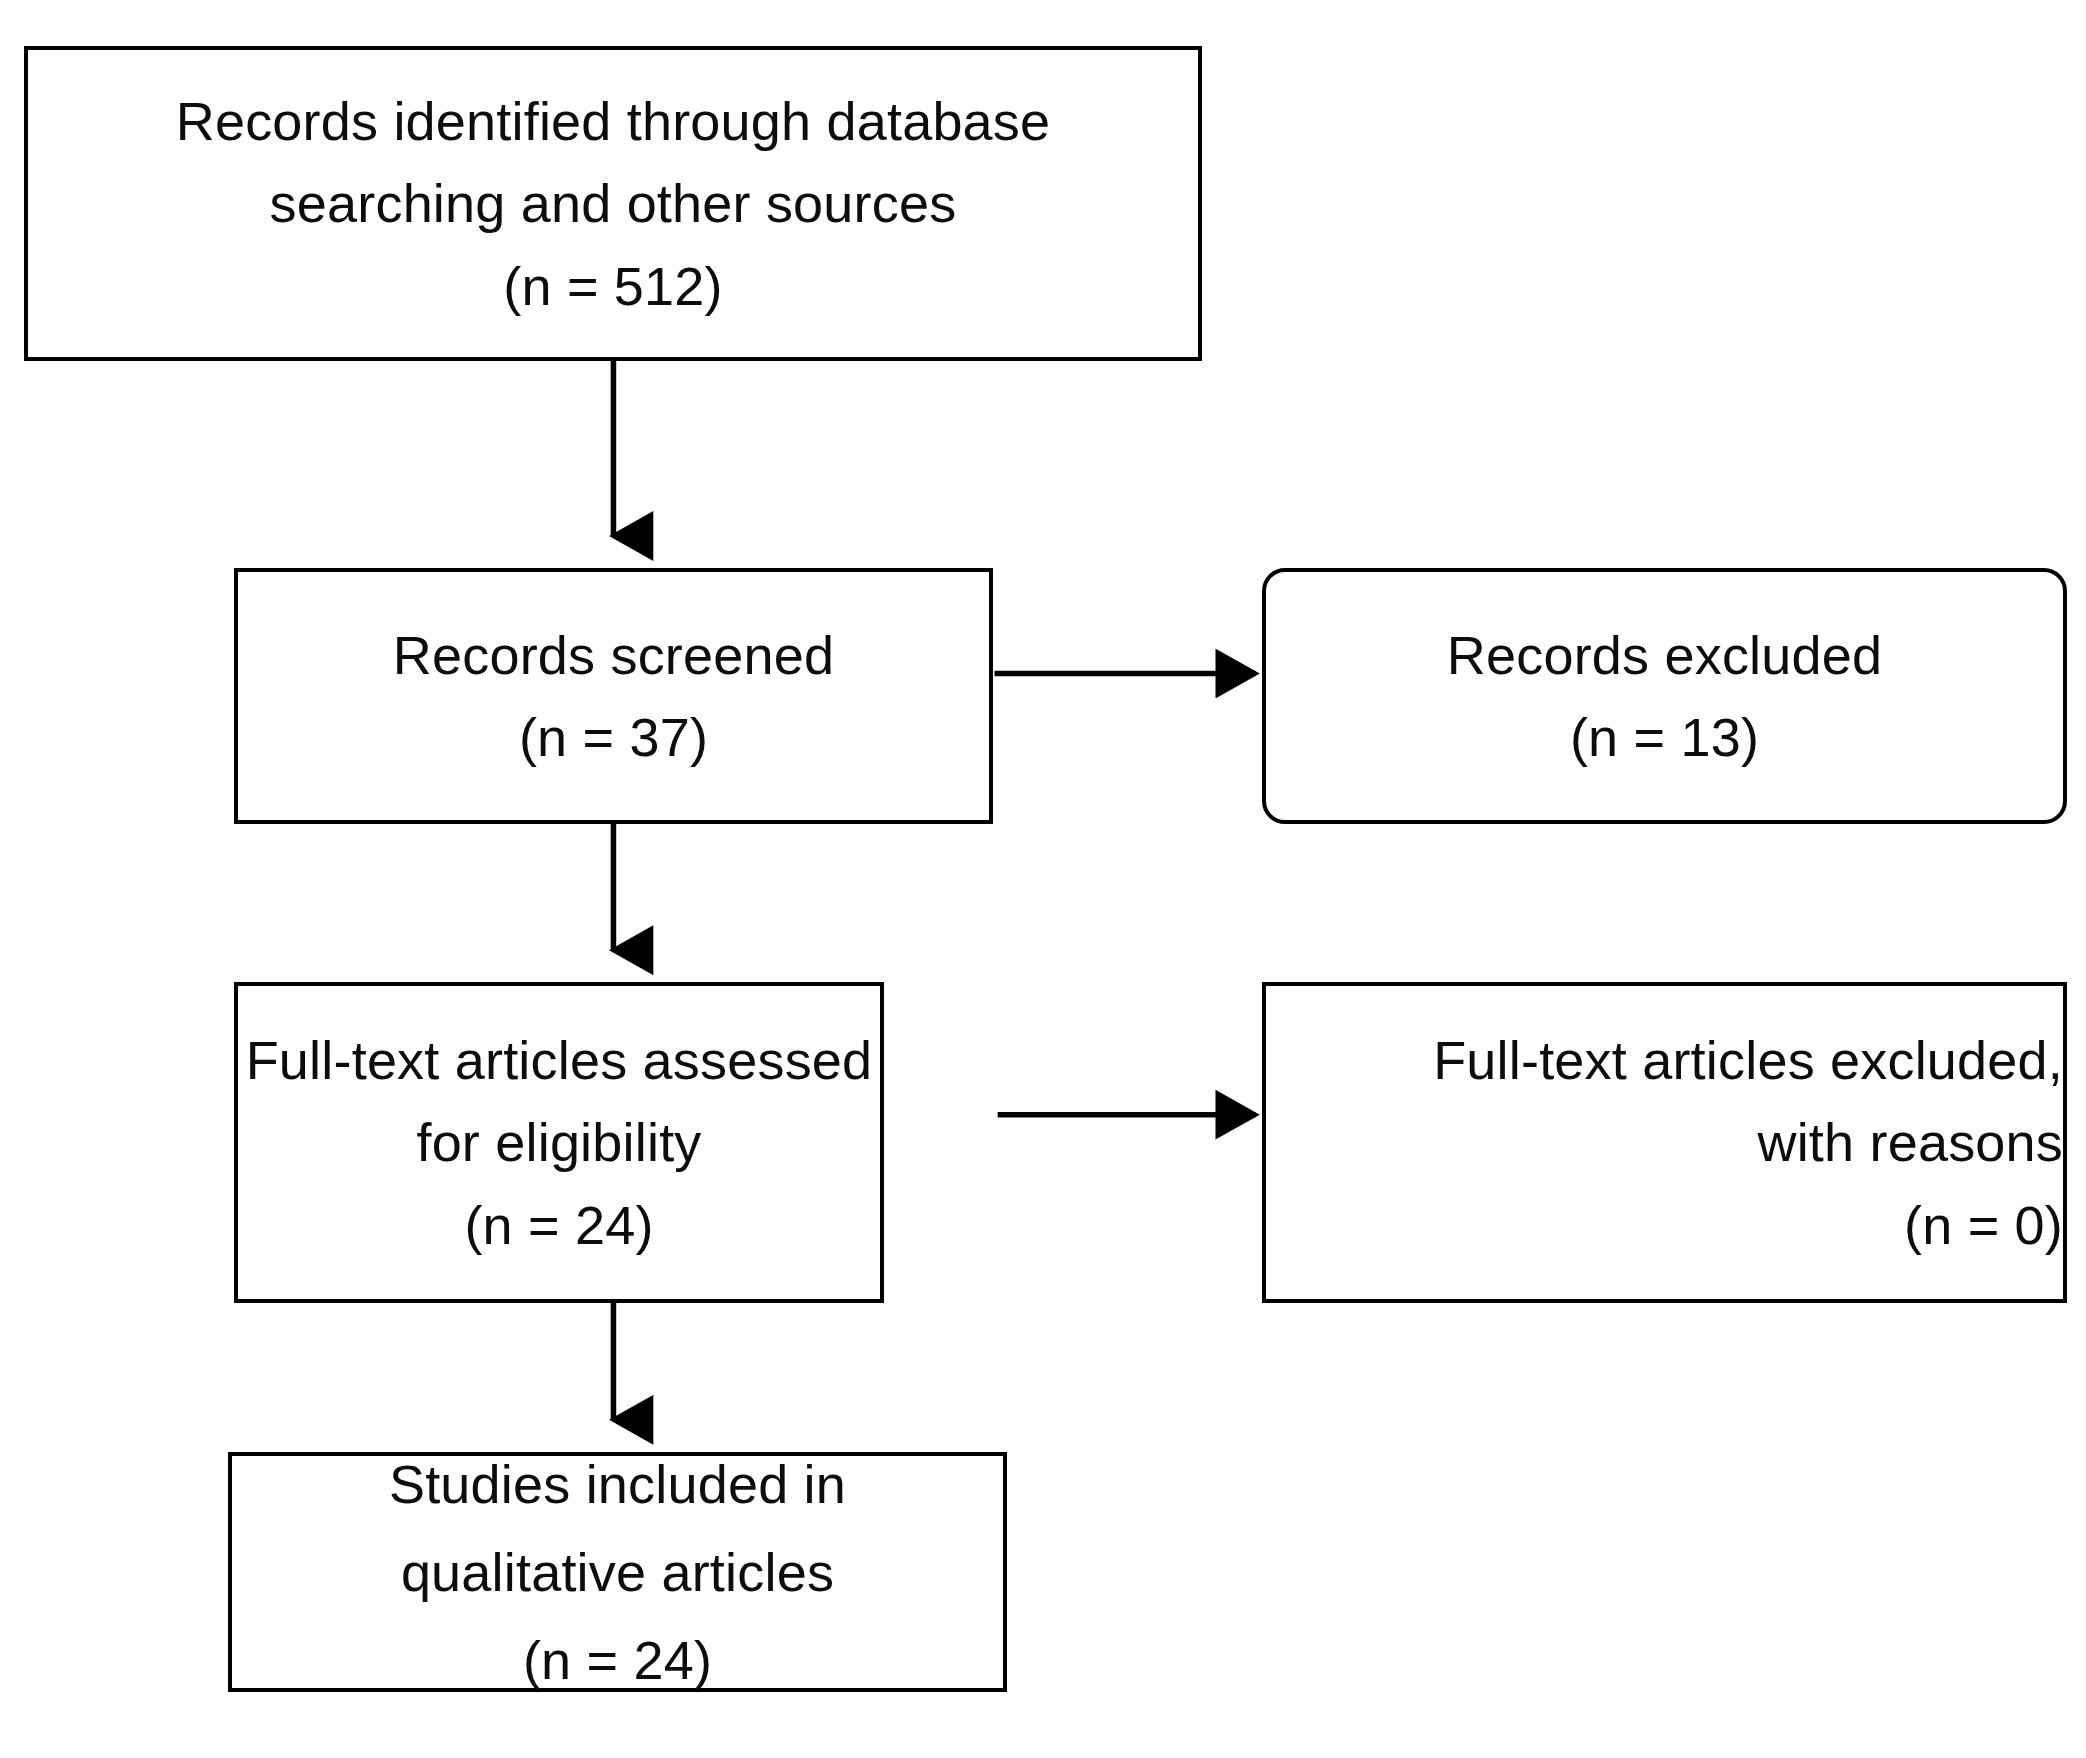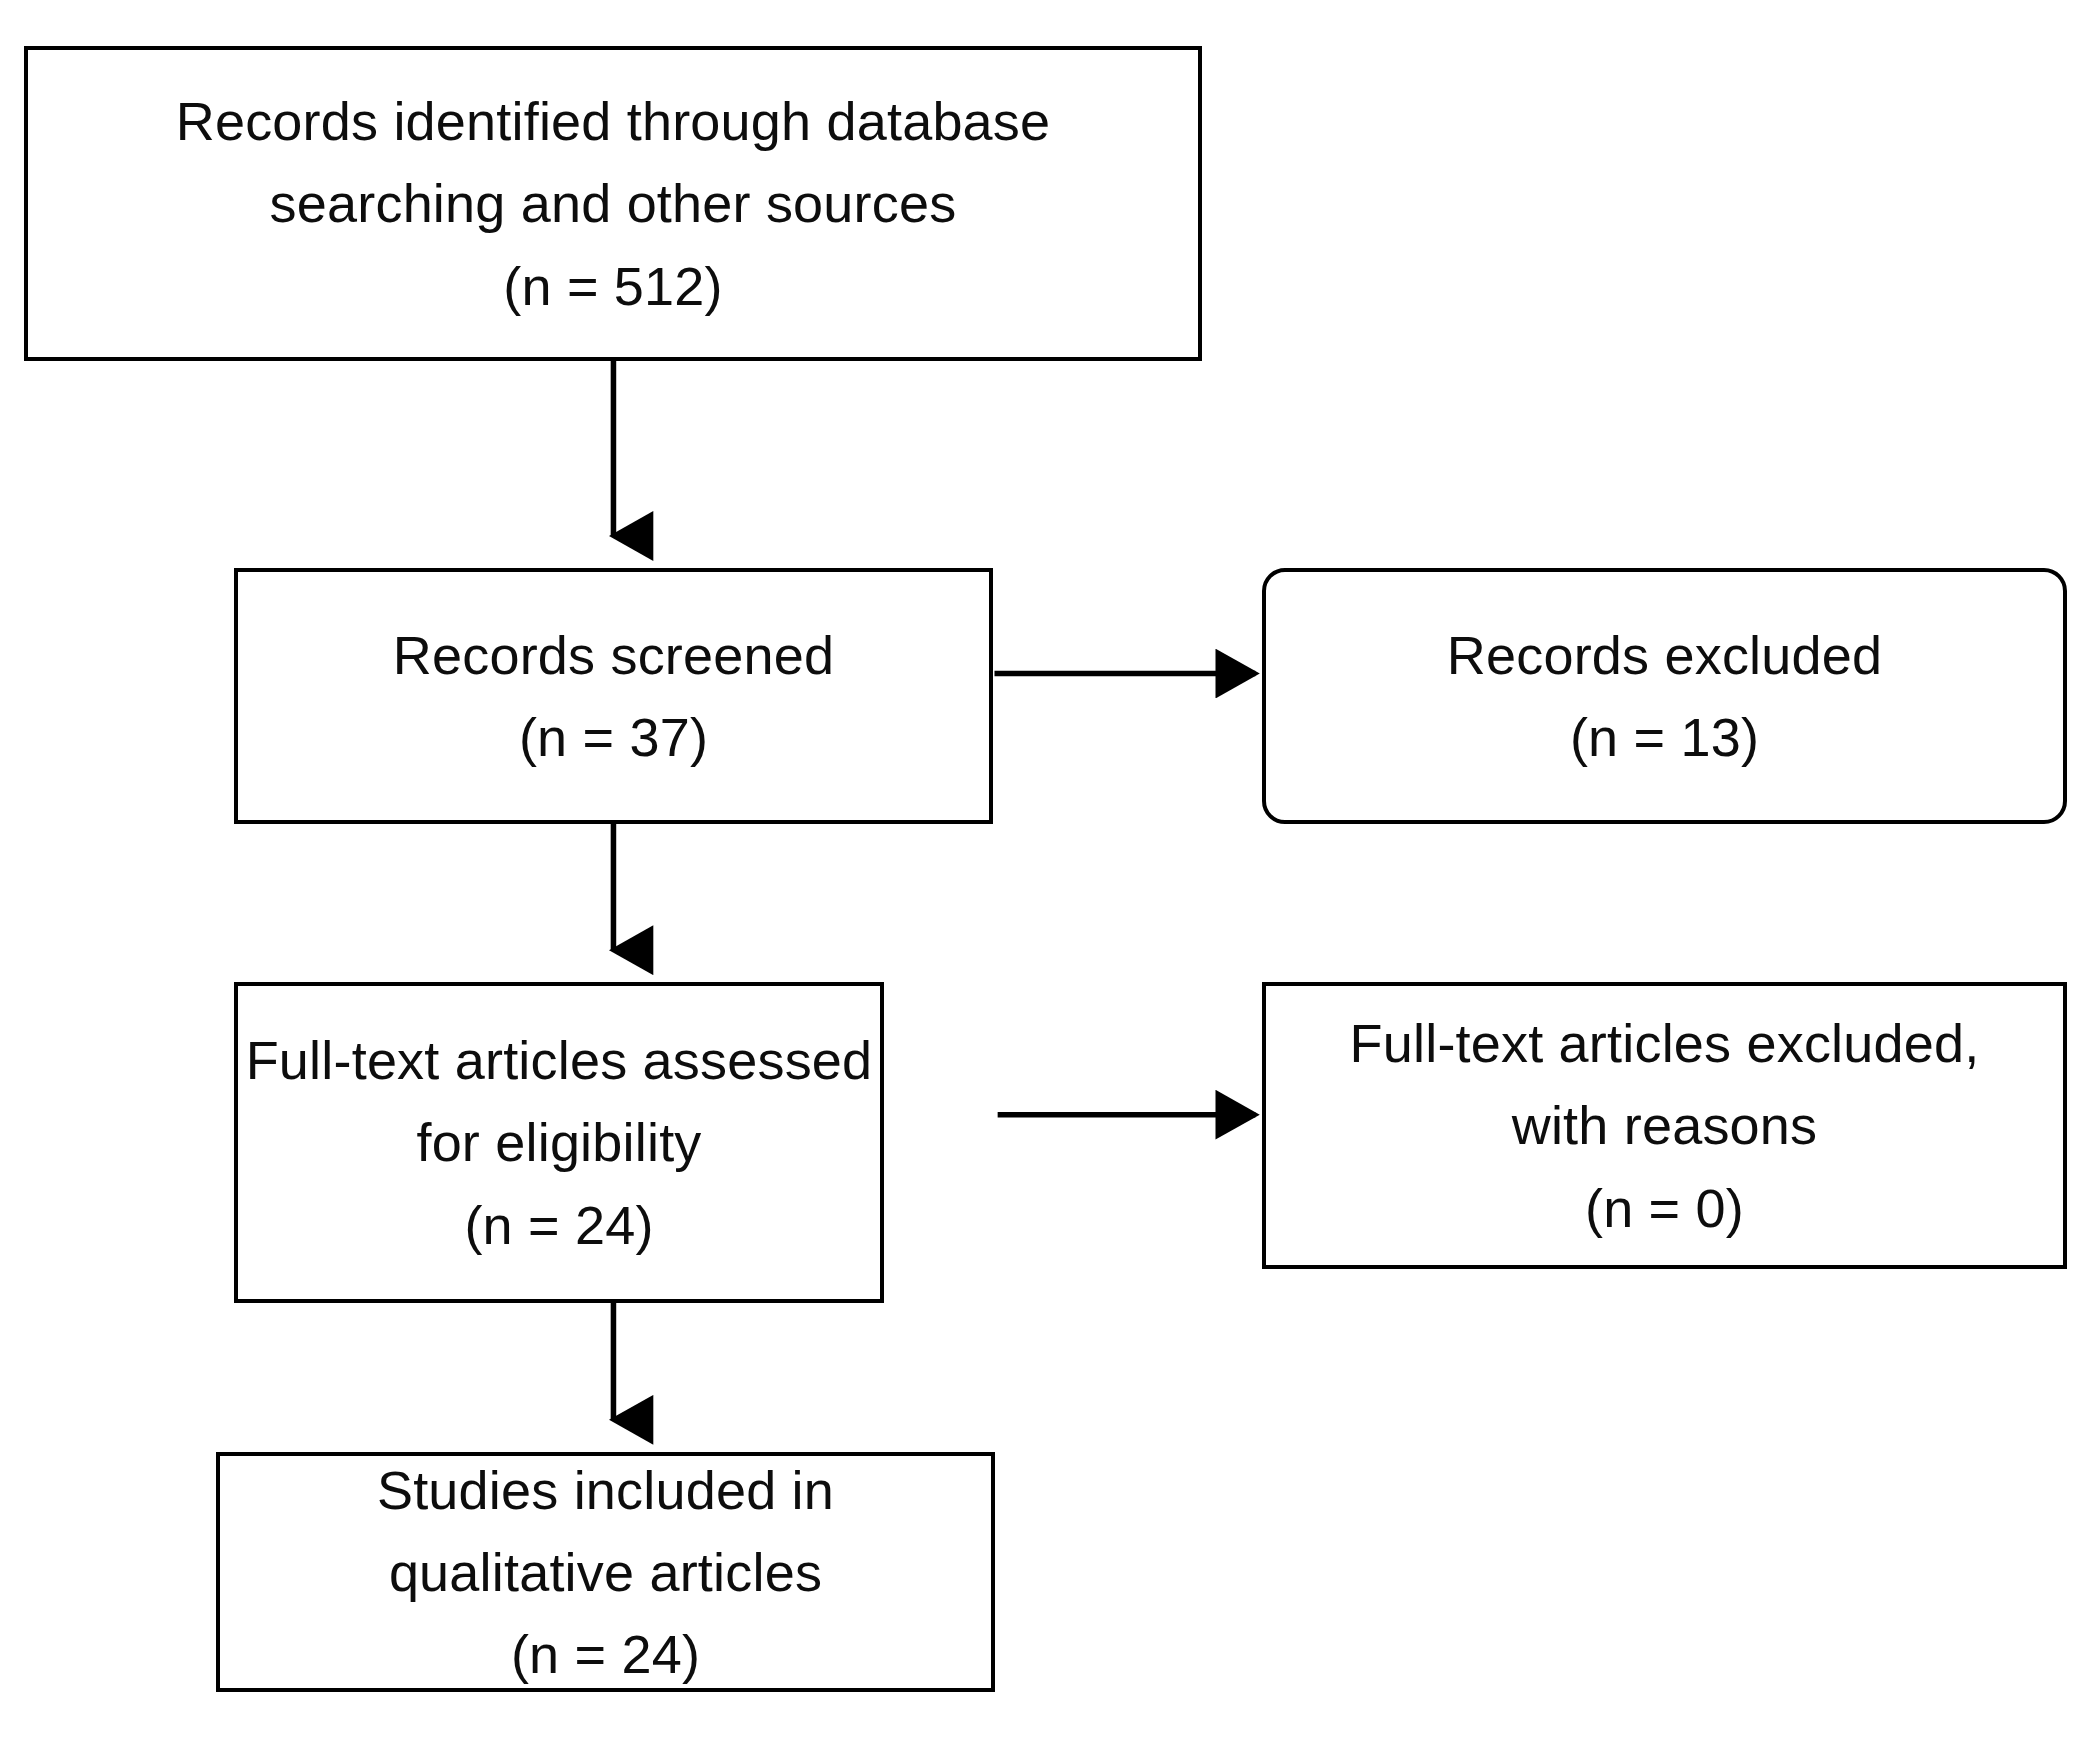--- a/index.html
+++ b/index.html
@@ -34,22 +34,22 @@
     font-size: 54px;
     line-height: 1.52;
     letter-spacing: 0.2px;
     white-space: nowrap;
   }
   
   #box-identified { left: 24px;   top: 22px;   width: 1178px; height: 315px; }
   #box-screened   { left: 234px;  top: 544px;  width: 759px;  height: 256px; }
   #box-rec-excl   { left: 1262px; top: 544px;  width: 805px; height: 256px; border-radius: 23px; }
   #box-fulltext   { left: 234px;  top: 958px; width: 650px;  height: 321px; }
-  #box-ft-excl    { left: 1262px; top: 958px; width: 805px; height: 287px; }
-  #box-included   { left: 216px;  top: 1428px; width: 779px;  height: 240px; }
+  #box-ft-excl    { left: 1262px; top: 958px; width: 805px; height: 321px; align-items: flex-end; }
+  #box-included   { left: 228px;  top: 1428px; width: 779px;  height: 240px; gap: 6px; }
 
   
   #connectors {
     position: absolute;
     left: 0; top: 0;
     width: 2087px;
     height: 1759px;
     pointer-events: none;
   }
 </style>

